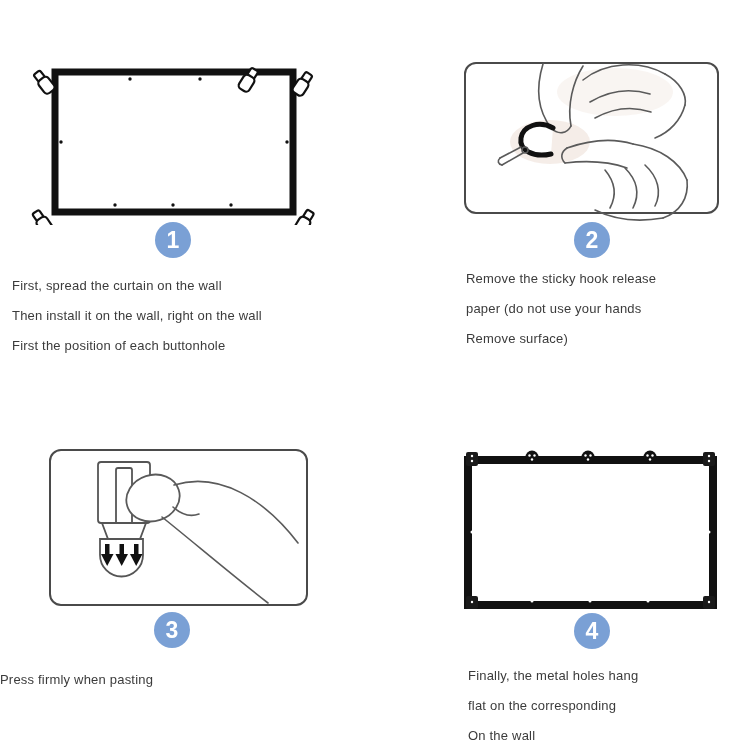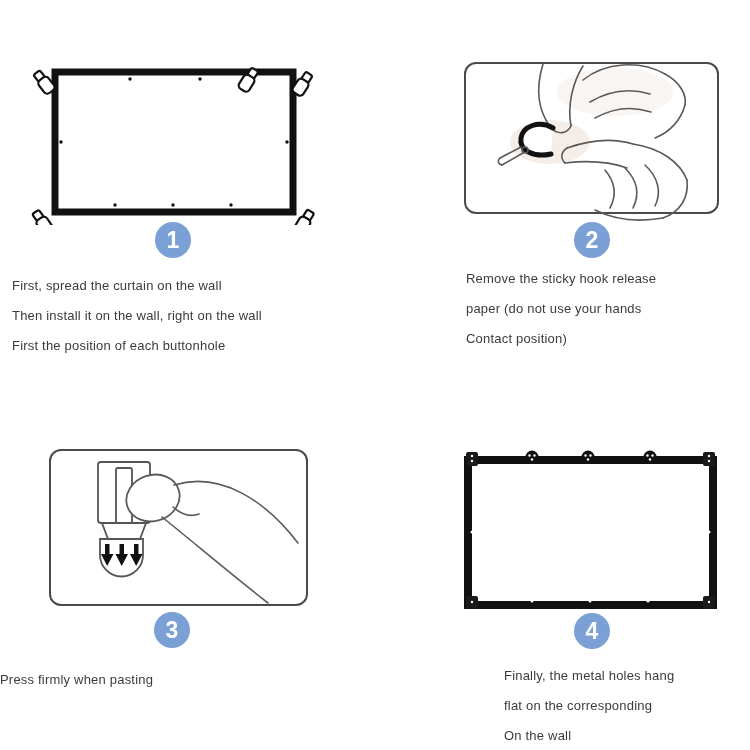--- a/index.html
+++ b/index.html
@@ -100,21 +100,21 @@
     <circle cx="70" cy="100" r="3" fill="none" stroke="#5a5a5a" stroke-width="1.6"></circle>
   </svg>
 
   <div class="badge" style="left:574px;top:222px;background:#7aa0d5;">
     <span>2</span>
   </div>
 
   <div class="steptext" style="left:466px;top:264px;">
     <div>Remove the sticky hook release</div>
     <div>paper (do not use your hands</div>
-    <div>Contact position)</div>
+    <div>Remove surface)</div>
   </div>
 
   <svg class="abs" style="left:40px;top:445px;" width="275" height="170" viewBox="0 0 275 170">
     <rect class="boxline" x="10" y="5" width="257" height="155" rx="11"></rect>
 
     <rect x="58" y="17" width="52" height="61" rx="3" fill="#ffffff" stroke="#555555" stroke-width="1.8"></rect>
     <rect x="76" y="23" width="16" height="62" rx="2" fill="#ffffff" stroke="#555555" stroke-width="1.8"></rect>
     <path d="M62,78 L106,78 L100,94 L68,94 Z" fill="#ffffff" stroke="#555555" stroke-width="1.8"></path>
 
     <path d="M60,94 h43 v16 a21.5,21.5 0 0 1 -43,0 Z" fill="#ffffff" stroke="#555555" stroke-width="1.8"></path>
@@ -175,19 +175,19 @@
       <circle class="wdot" cx="254" cy="82" r="1.5"></circle>
     <circle class="wdot" cx="77" cy="151" r="1.5"></circle>
       <circle class="wdot" cx="135" cy="151" r="1.5"></circle>
       <circle class="wdot" cx="193" cy="151" r="1.5"></circle>
   </svg>
 
   <div class="badge" style="left:574px;top:613px;background:#7aa0d5;">
     <span>4</span>
   </div>
 
-  <div class="steptext" style="left:468px;top:661px;margin-left:36px;">
+  <div class="steptext" style="left:468px;top:661px;">
     <div>Finally, the metal holes hang</div>
     <div>flat on the corresponding</div>
     <div>On the wall</div>
   </div>
 
 </div>
 
 </body></html>

